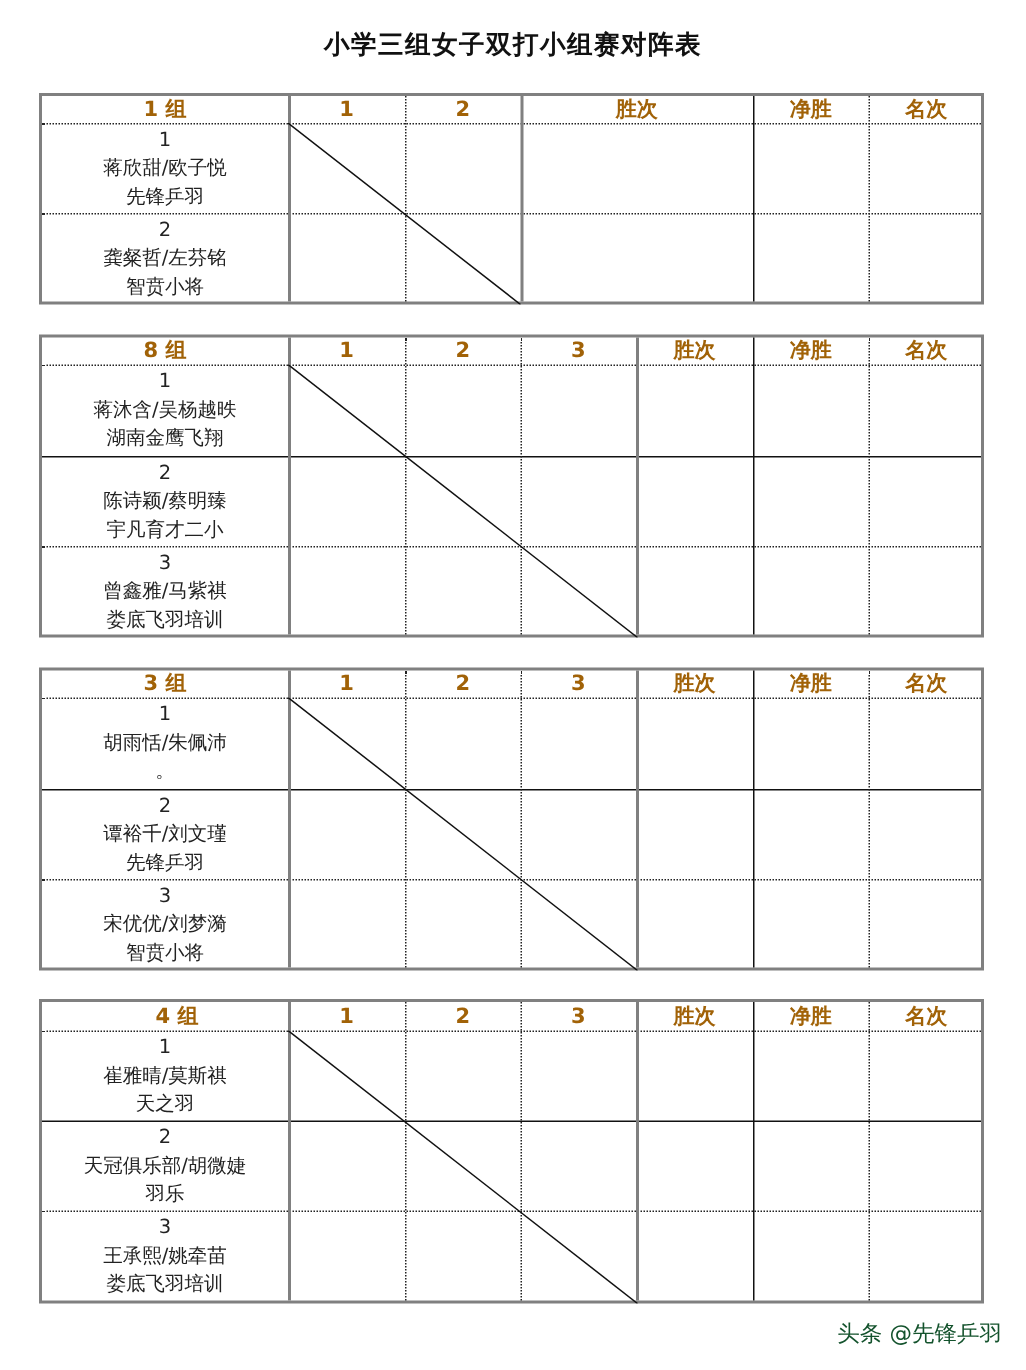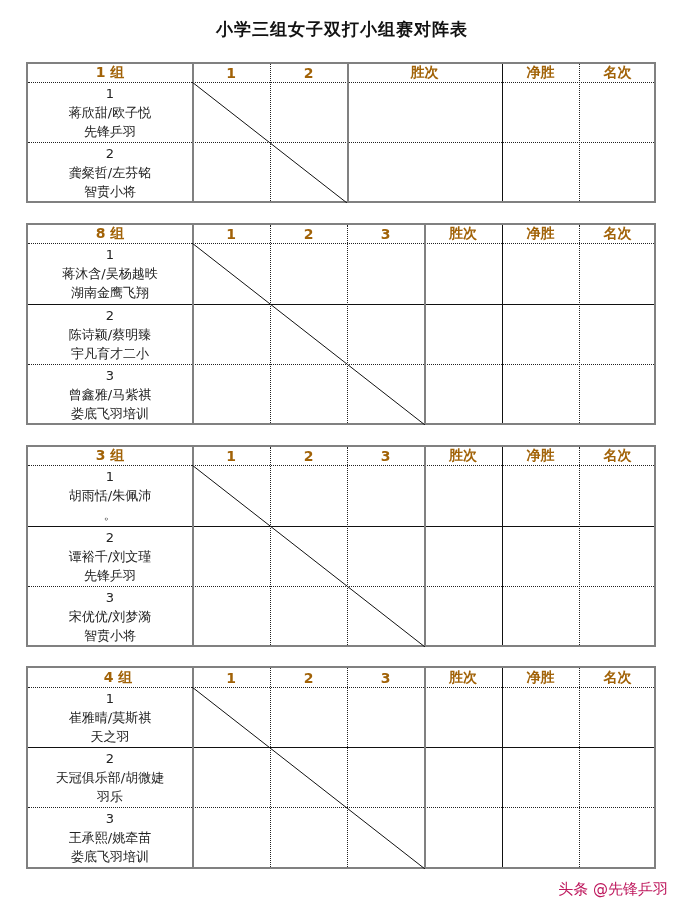--- a/index.html
+++ b/index.html
@@ -15,21 +15,21 @@
   .hdr { font-weight: bold; font-size: 14px; color: #a16207; }
   .player { flex-direction: column; font-size: 13px; line-height: 19px; color: #222; }
   .vline { position: absolute; top: 0; bottom: 0; width: 0; }
   .v-solid-grey { border-left: 2px solid #808080; }
   .v-solid-black { border-left: 1.5px solid #111; }
   .v-dot { border-left: 1px dotted #222; }
   .hline { position: absolute; left: 0; right: 0; height: 0; }
   .h-dot { border-top: 1px dotted #222; }
   .h-solid { border-top: 1.5px solid #111; }
   .diag { position: absolute; pointer-events: none; }
-  .footer { position: absolute; right: 16px; top: 880px; font-size: 15px; color: #be185d; }
+  .footer { position: absolute; right: 16px; top: 880px; font-size: 15px; color: #14532d; }
 </style>
 </head>
 <body>
 
 <div class="title">小学三组女子双打小组赛对阵表</div>
 
 <div class="tbl" style="top:62px;height:141px;">
 
   <div class="hline h-dot" style="top:18px;"></div>
   <div class="hline h-dot" style="top:78px;"></div>

